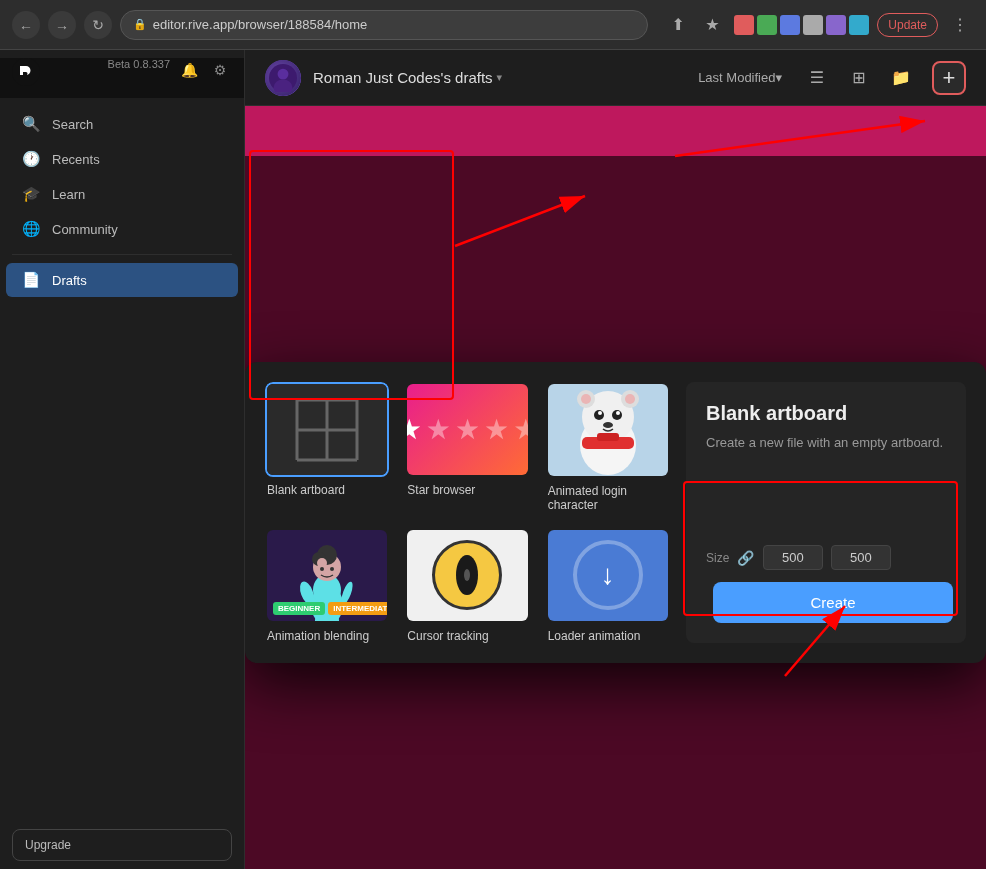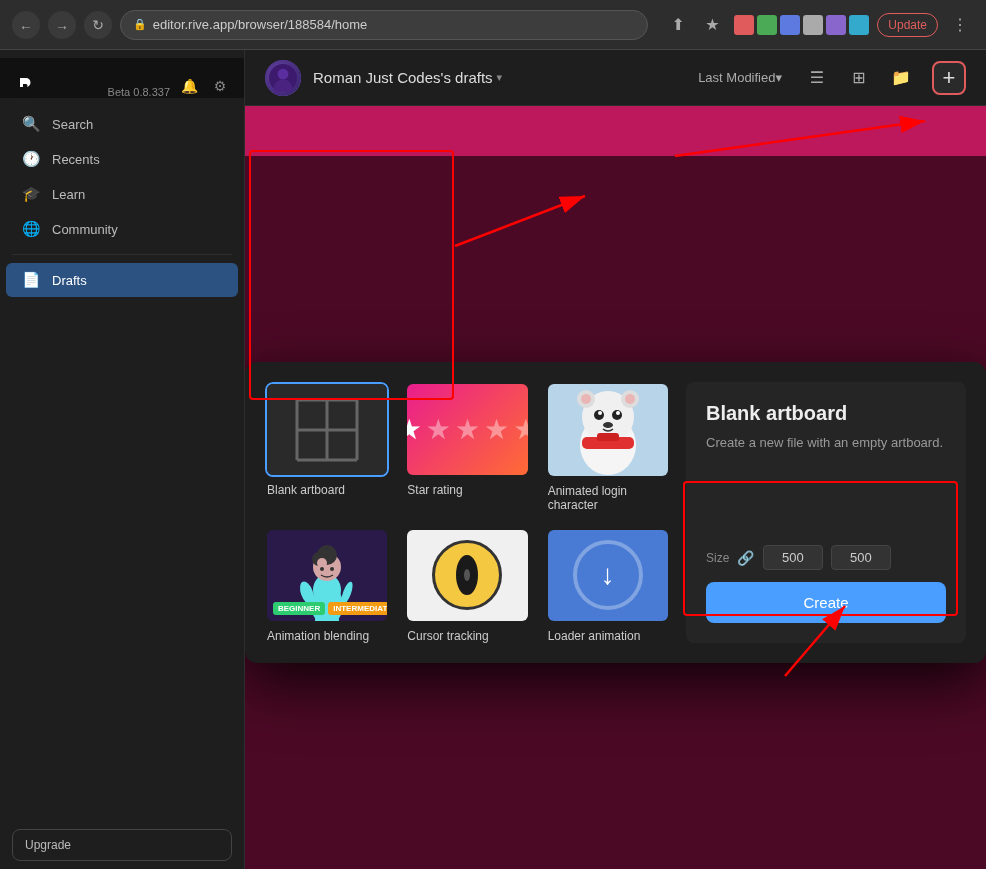--- a/index.html
+++ b/index.html
@@ -57,21 +57,21 @@
       background: #1e1e1e;
       border-right: 1px solid #2e2e2e;
       display: flex;
       flex-direction: column;
       padding-top: 8px;
     }
     .sidebar-top-bar {
       height: 40px;
       background: #111;
       display: flex;
-      align-items: flex-end;
+      align-items: flex-start;
       padding: 0 12px;
       font-size: 13px;
       color: #aaa;
     }
     .rive-logo { width: 28px; height: 28px; background: #111; border-radius: 50%; display: flex; align-items: center; justify-content: center; color: #fff; font-weight: bold; font-size: 14px; margin-right: 8px; }
     .beta-badge { margin-left: auto; font-size: 11px; color: #888; }
     .sidebar-icons-row { display: flex; gap: 6px; align-items: center; margin-left: 8px; }
     .sidebar-icon-btn { width: 24px; height: 24px; background: none; border: none; color: #888; cursor: pointer; font-size: 14px; }
 
     .sidebar-nav { padding: 8px 0; }
@@ -314,20 +314,21 @@
     .create-btn {
       background: #4a9eff;
       border: none;
       border-radius: 8px;
       color: #fff;
       font-size: 15px;
       font-weight: 500;
       padding: 12px;
       cursor: pointer;
       width: 100%;
+      margin-left: 7px;
     }
     .badge { font-size: 8px; padding: 2px 5px; border-radius: 3px; color: #fff; font-weight: bold; text-transform: uppercase; }
     .badge-beginner { background: #2ecc71; }
     .badge-intermediate { background: #f39c12; }
 
     
     .eyeball { 
       width: 70px; height: 70px;
       border-radius: 50%;
       background: #f5c842;
@@ -478,21 +479,21 @@
                 <div class="thumb-star">
                   <div class="stars">
                     <span style="color:#fff">★</span>
                     <span style="color:rgba(255,255,255,0.4)">★</span>
                     <span style="color:rgba(255,255,255,0.4)">★</span>
                     <span style="color:rgba(255,255,255,0.4)">★</span>
                     <span style="color:rgba(255,255,255,0.4)">★</span>
                   </div>
                 </div>
               </div>
-              <div class="template-name">Star rating</div>
+              <div class="template-name">Star browser</div>
             </div>
 
             <div class="template-card">
               <div class="template-thumb">
                 <div class="thumb-login">
                   <svg width="110" height="110" viewBox="0 0 110 110">
 
                     <ellipse cx="55" cy="70" rx="28" ry="30" fill="#f5f5f5"></ellipse>
 
                     <circle cx="55" cy="42" r="26" fill="#f0f0f0"></circle>

